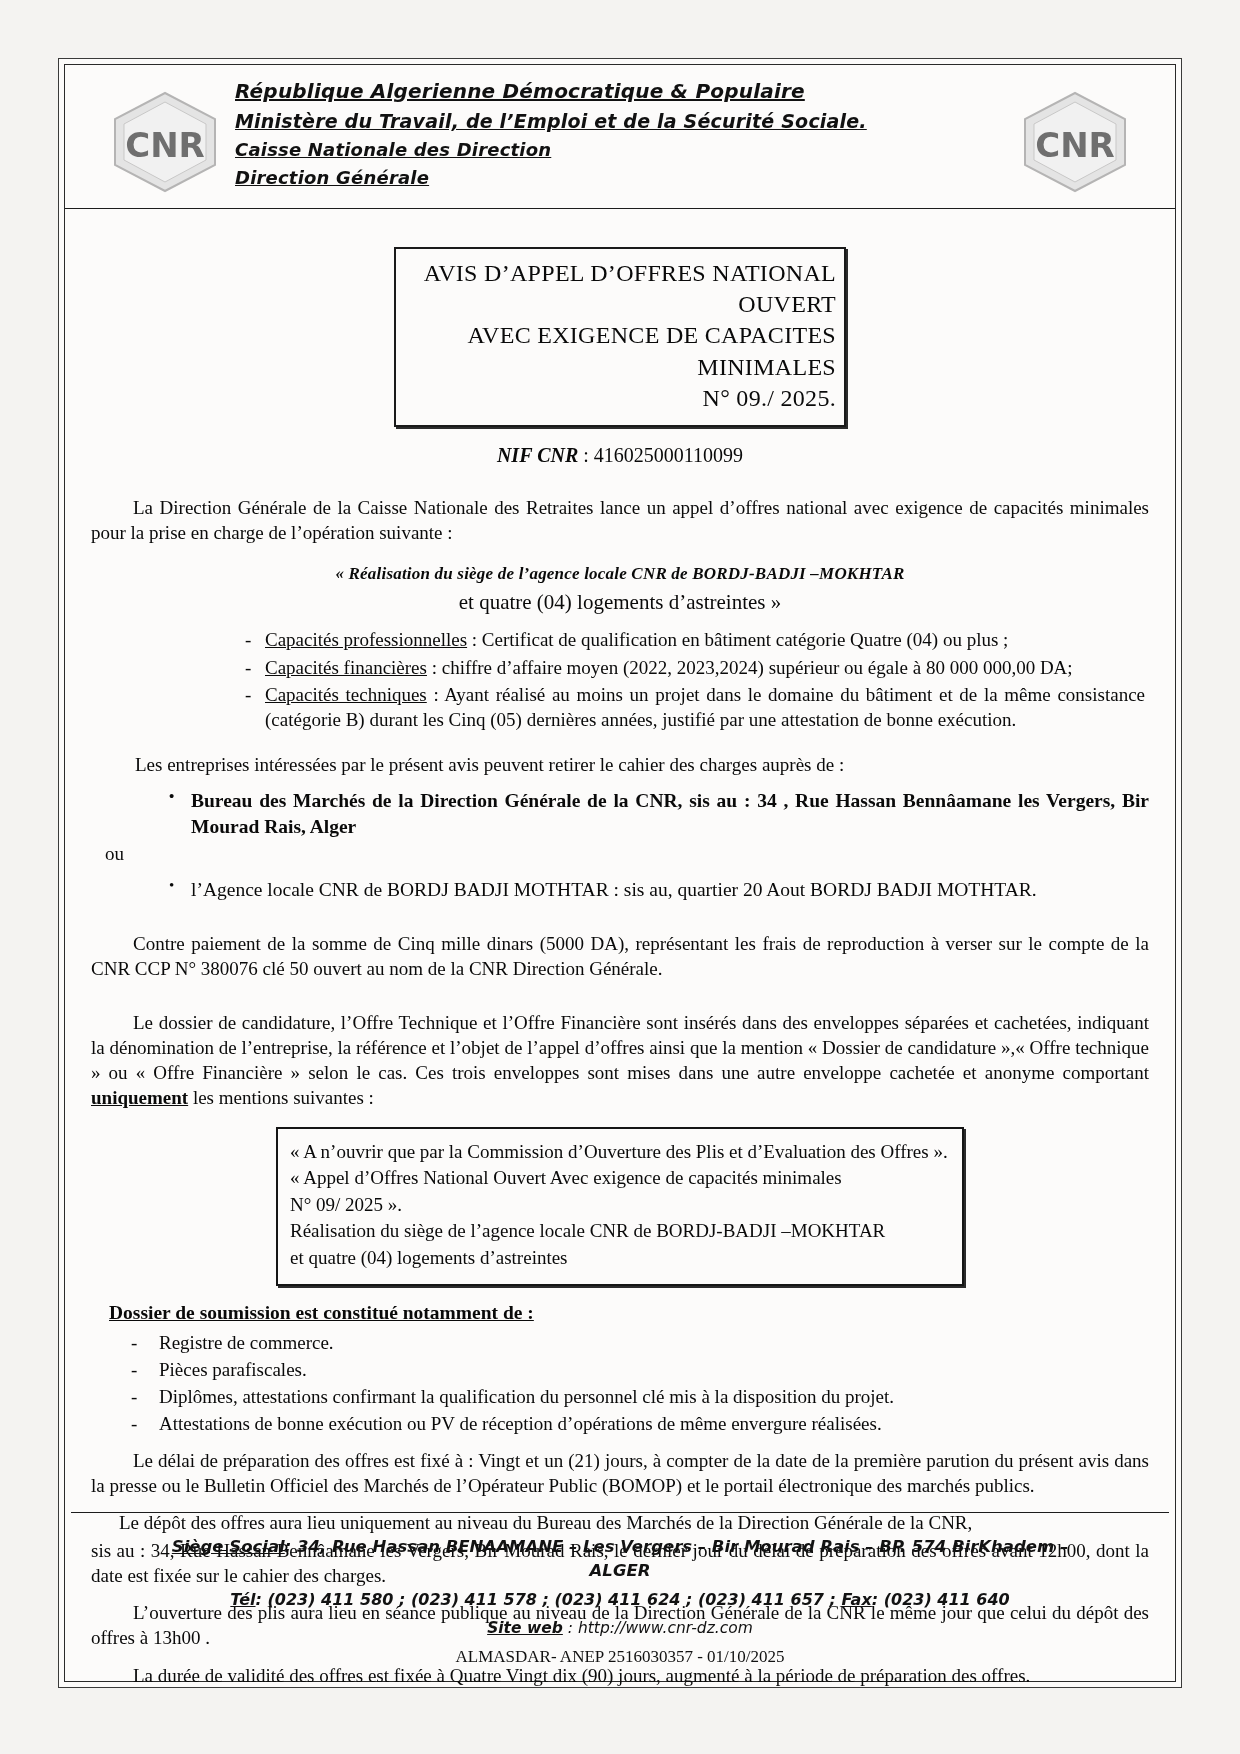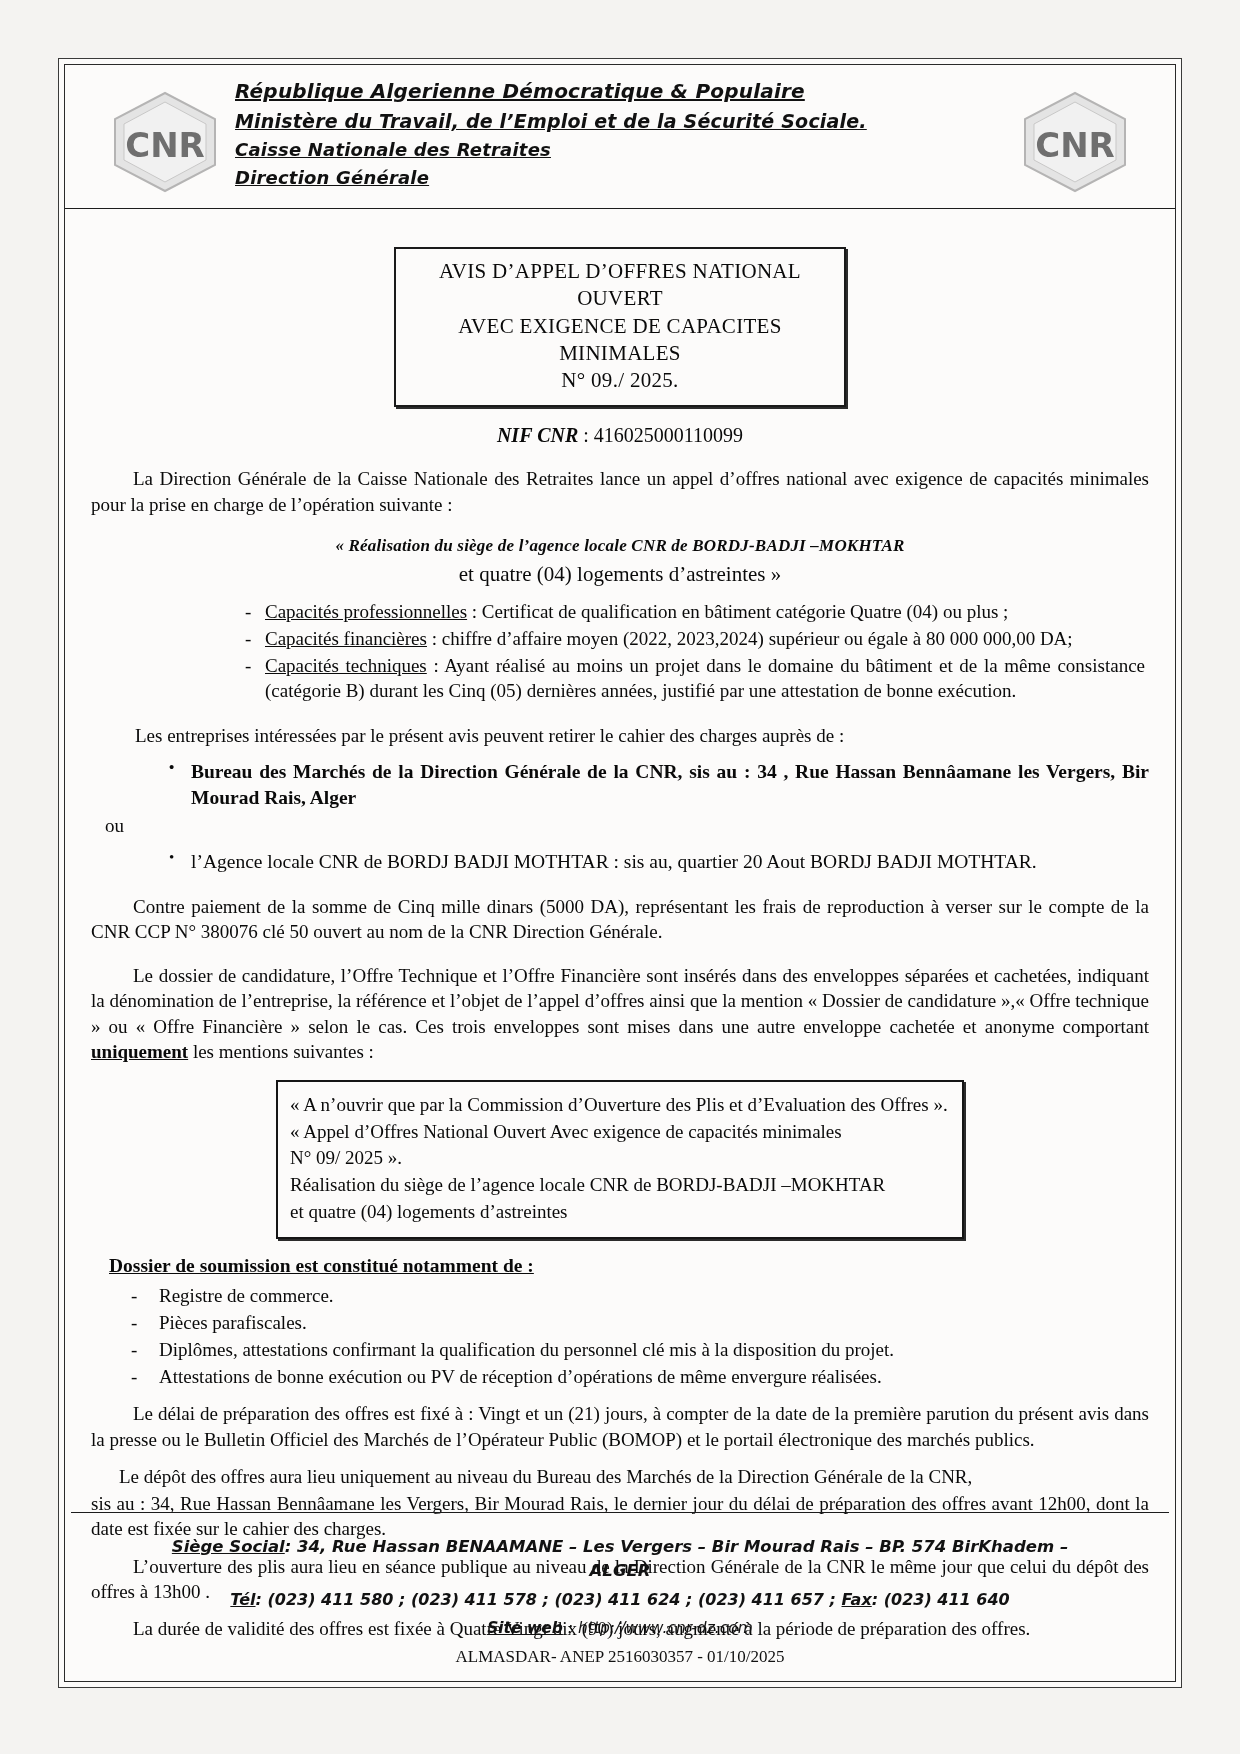--- a/index.html
+++ b/index.html
@@ -90,36 +90,37 @@
 
   .title-box {
     width: 432px;
     margin: 22px auto 0 auto;
     border: 2px solid #1a1a1a;
     padding: 9px 8px 11px 8px;
     text-align: center;
     box-shadow: 2px 2px 0 #2b2b2b;
   }
   .title-box div {
-    font-size: 21px;
+    font-size: 24px;
     line-height: 1.30;
     letter-spacing: 0.3px;
+    text-align: right;
   }
 
   .nif {
     text-align: center;
     margin-top: 17px;
     font-size: 20px;
   }
   .nif i { font-style: italic; font-weight: bold; }
 
   p.para {
     font-size: 19px;
     line-height: 1.33;
-    margin: 19px 0 0 0;
+    margin: 28px 0 0 0;
     text-align: justify;
     text-indent: 42px;
   }
   p.para.noind { text-indent: 0; }
 
   .project-title {
     text-align: center;
     margin-top: 19px;
   }
   .project-title .l1 {
@@ -258,21 +259,21 @@
           <svg viewBox="0 0 124 106" xmlns="http://www.w3.org/2000/svg">
             <polygon points="62,4 112,30 112,76 62,102 12,76 12,30" fill="#dcdcdc" stroke="#9a9a9a" stroke-width="2"></polygon>
             <polygon points="62,13 103,35 103,71 62,93 21,71 21,35" fill="#eee" stroke="#b5b5b5" stroke-width="1"></polygon>
             <text x="62" y="68" text-anchor="middle" font-family="DejaVu Sans, sans-serif" font-size="34" font-weight="bold" fill="#3a3a3a">CNR</text>
           </svg>
         </div>
 
         <div class="header-text">
           <div class="ln hl1">République Algerienne Démocratique &amp; Populaire</div>
           <div class="ln hl2">Ministère du Travail, de l’Emploi  et de la Sécurité Sociale.</div>
-          <div class="ln hl3">Caisse Nationale des Retraites</div>
+          <div class="ln hl3">Caisse Nationale des Direction</div>
           <div class="ln hl4">Direction Générale</div>
         </div>
       </div>
 
       <div class="body-area">
 
         <div class="title-box">
           <div>AVIS D’APPEL D’OFFRES NATIONAL OUVERT</div>
           <div>AVEC EXIGENCE DE CAPACITES MINIMALES</div>
           <div>N° 09./ 2025.</div>

